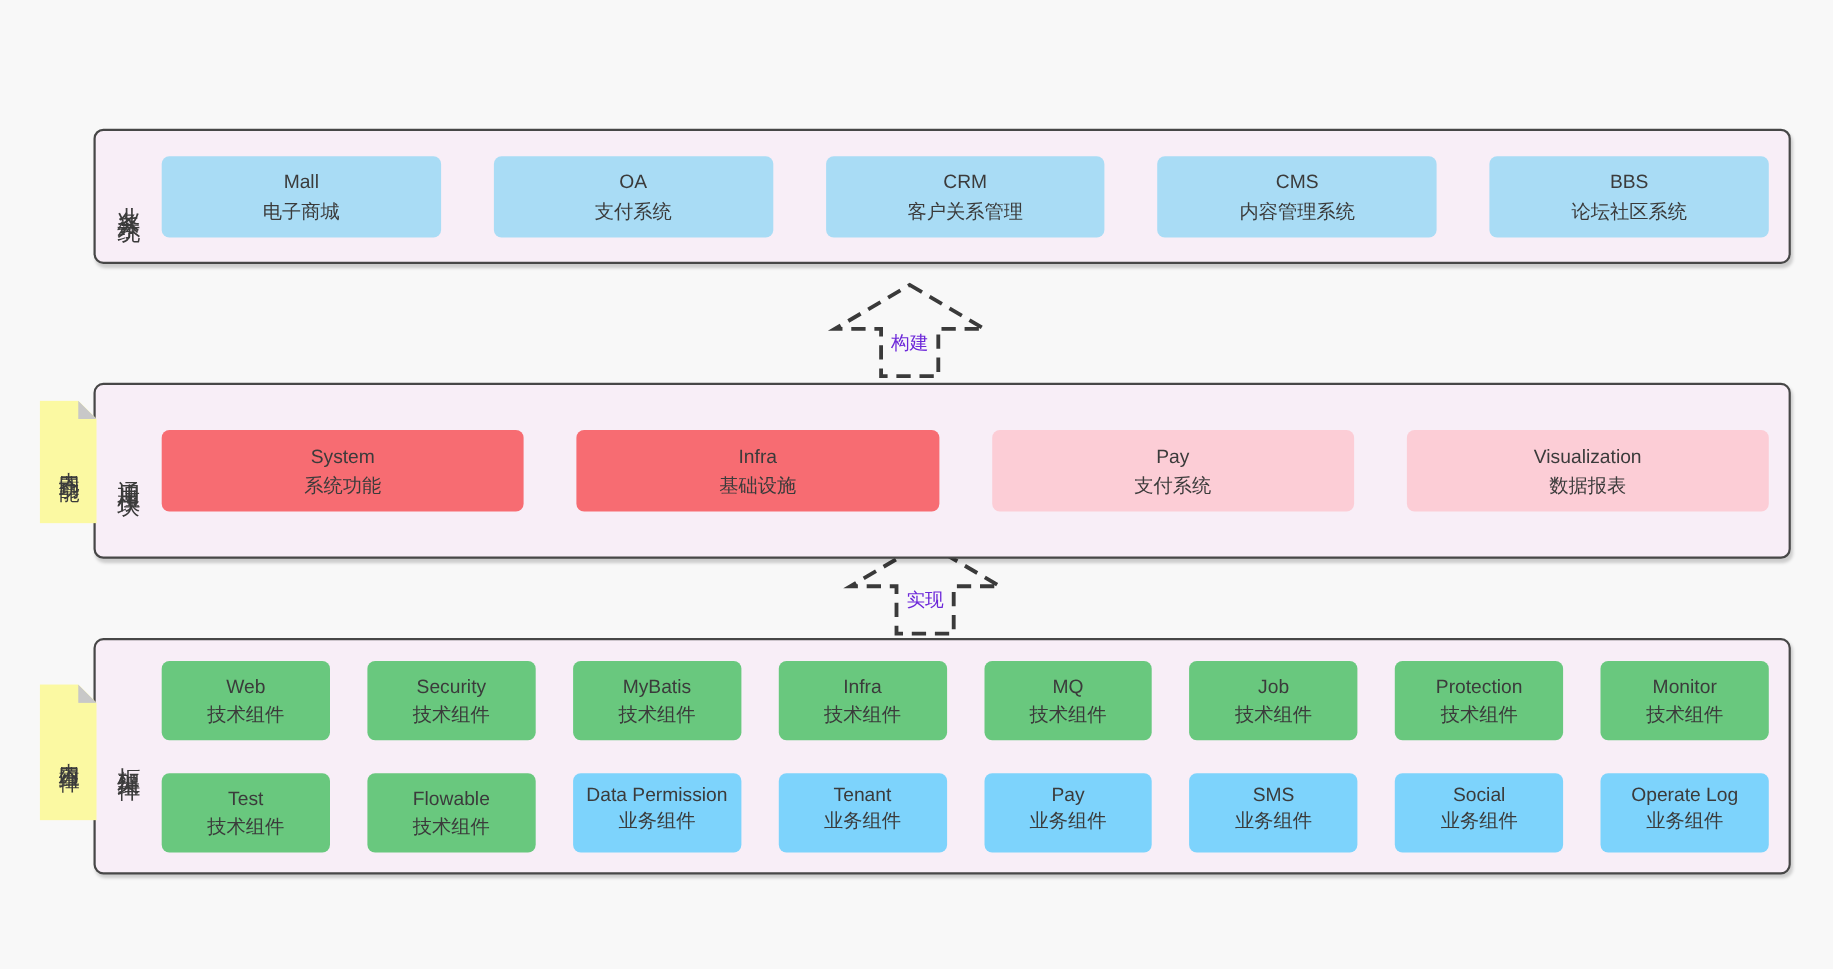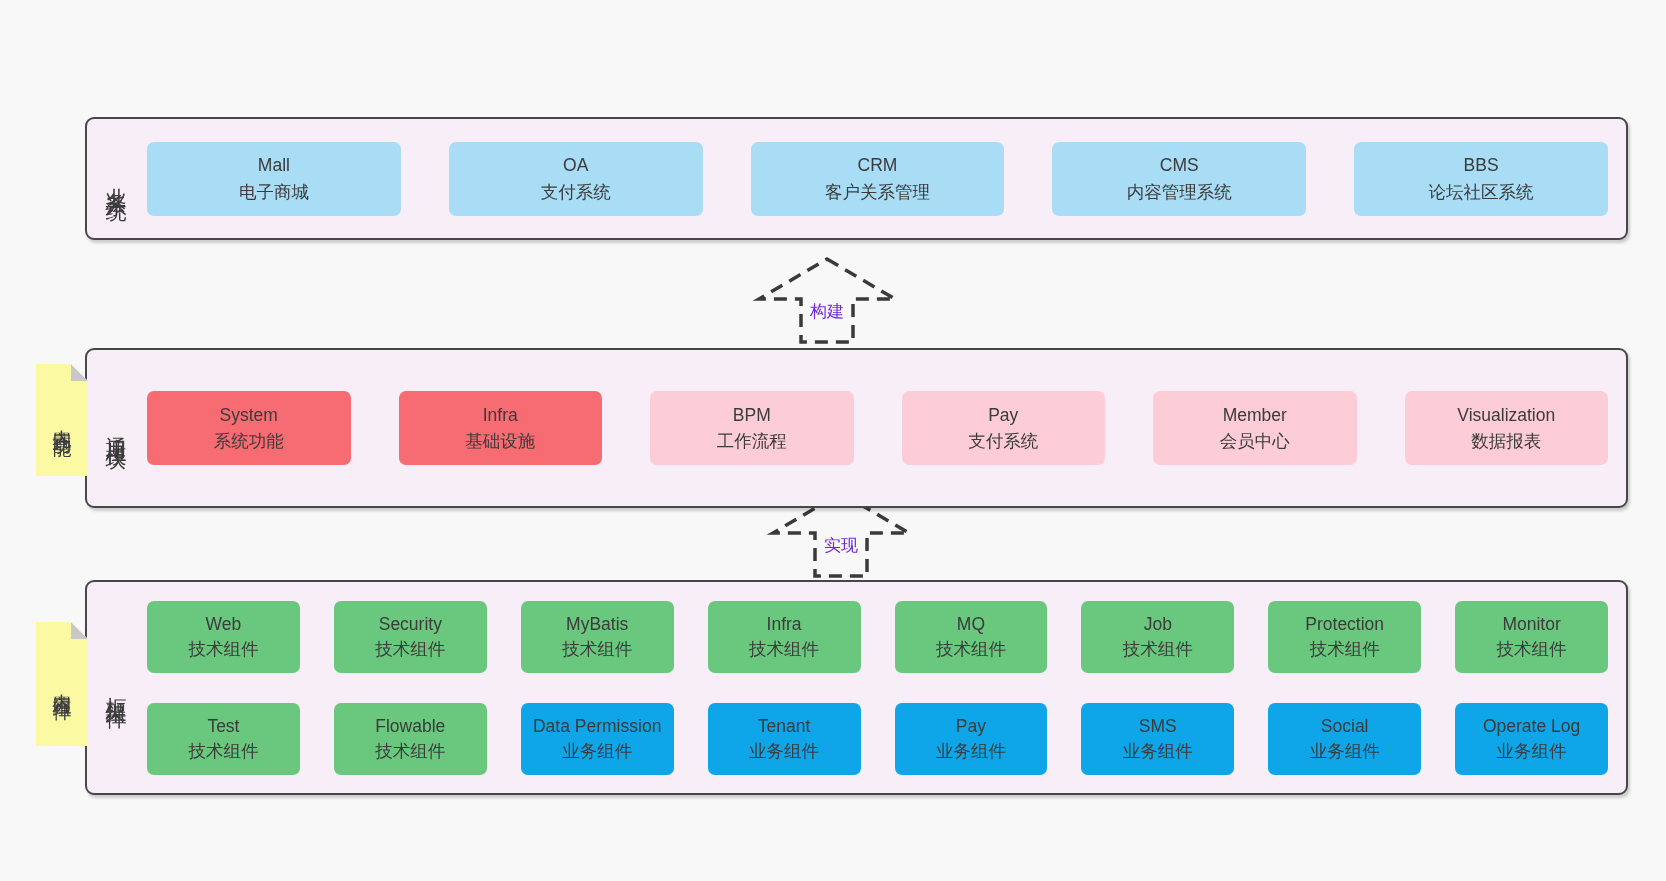--- a/index.html
+++ b/index.html
@@ -38,21 +38,21 @@
   .box {
     flex:1; height:74px; border-radius:7px; padding:16px 4px; box-sizing:border-box;
     display:flex; flex-direction:column; align-items:center; justify-content:center;
     text-align:center; font-size:17.5px; line-height:1.5; color:#3b3b3b;
   }
   .layer-3 .box { height:72px; line-height:1.38; }
   .box.blue       { background:#a9dcf5; }
   .box.red        { background:#f76c72; }
   .box.pink       { background:#fccdd6; }
   .box.green      { background:#69c87e;align-items:center; }
-  .box.lightgreen { background:#0ea5e9; }
+  .box.lightgreen { background:#7dd3fc;justify-content:flex-end; }
 
   
   .note {
     position:absolute; left:36px; width:52px; z-index:5;
     background:#fbf9a2;
     display:flex; align-items:center; justify-content:center;
     clip-path:polygon(0 0, calc(100% - 17px) 0, 100% 17px, 100% 100%, 0 100%);
   }
   .note-1 { top:364px; height:112px; }
   .note-2 { top:622px; height:124px; }
@@ -129,30 +129,22 @@
       <div class="row">
         <div class="box red">
           <div class="box-name">System</div>
           <div class="box-desc">系统功能</div>
         </div>
         <div class="box red">
           <div class="box-name">Infra</div>
           <div class="box-desc">基础设施</div>
         </div>
         <div class="box pink">
-          <div class="box-name">BPM</div>
-          <div class="box-desc">工作流程</div>
-        </div>
-        <div class="box pink">
           <div class="box-name">Pay</div>
           <div class="box-desc">支付系统</div>
-        </div>
-        <div class="box pink">
-          <div class="box-name">Member</div>
-          <div class="box-desc">会员中心</div>
         </div>
         <div class="box pink">
           <div class="box-name">Visualization</div>
           <div class="box-desc">数据报表</div>
         </div>
       </div>
     </div>
 </div>
 
 <div class="arrow arrow-2">

